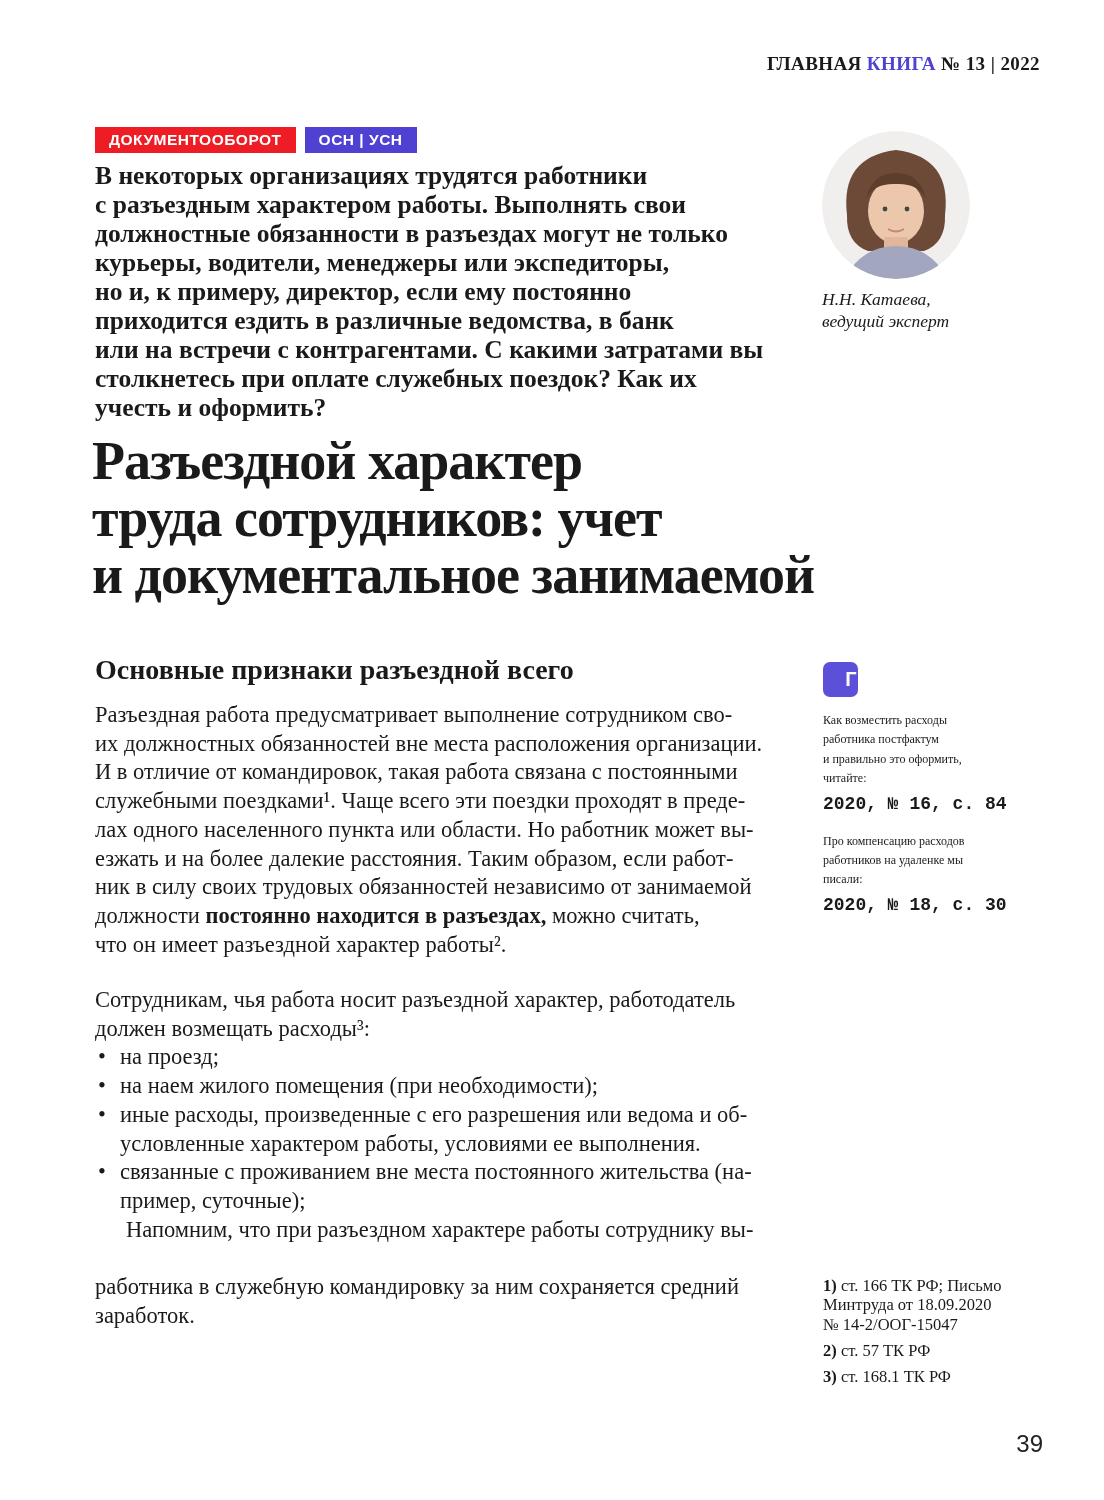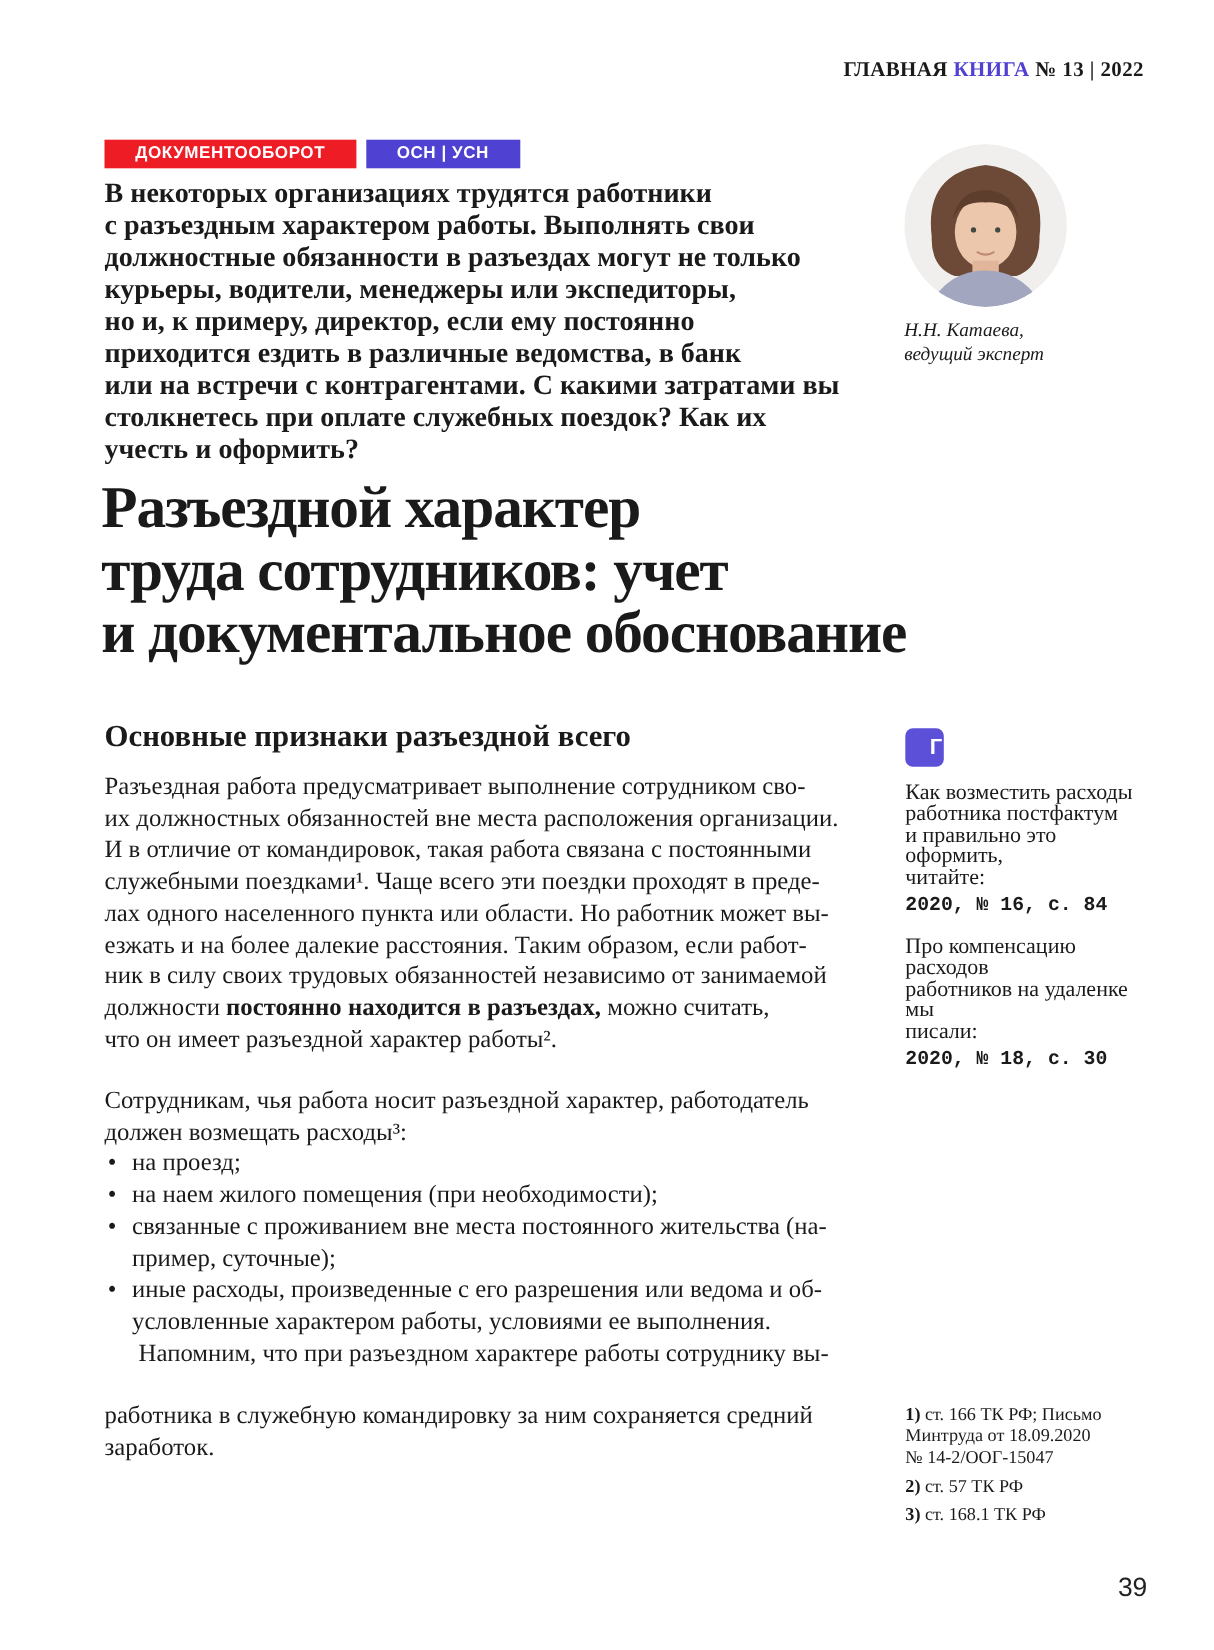--- a/index.html
+++ b/index.html
@@ -22,21 +22,21 @@
   .mag-header{
     position:absolute;top:53px;right:64px;
     font-weight:bold;font-size:19px;letter-spacing:.4px;
     white-space:nowrap;
   }
   .mag-header .brand-accent{color:var(--accent);}
   
   .tags{position:absolute;left:95px;top:127px;display:flex;gap:9px;}
   .tag{
     display:inline-block;height:26px;line-height:26px;
-    padding:0 28px;color:#fff;
+    padding:0 14px;color:#fff;
     font-family:"Liberation Sans", sans-serif;
     font-weight:bold;font-size:15.5px;letter-spacing:.5px;
     white-space:nowrap;
   }
   .tag-red{background:var(--red);}
   .tag-purple{background:var(--accent);}
   
   .lead{
     position:absolute;left:95px;top:161px;
     font-size:25.5px;line-height:29px;font-weight:bold;
@@ -66,21 +66,21 @@
   .b{font-weight:bold;text-align:center;}
   
   .aside-note{position:absolute;left:823px;top:662px;width:210px;}
   .gk-icon{
     width:35px;height:35px;border-radius:7px;background:var(--icon_purple);
     color:#fff;font-family:"Liberation Sans", sans-serif;font-weight:bold;
     font-size:20px;display:flex;align-items:center;justify-content:center;
     letter-spacing:.5px;
     padding-left:32px;
   }
-  .note-text{margin-top:14px;font-size:20px;line-height:19.4px;}
+  .note-text{margin-top:14px;font-size:12px;line-height:19.4px;}
   .note-ref{margin-top:5px;font-weight:bold;font-size:18px;line-height:21px;font-family:Liberation Mono, monospace;}
   .note-gap{margin-top:17px;}
   
   .section2{position:absolute;left:95px;top:975px;}
   .section2-heading{
     font-size:28px;line-height:34px;font-weight:bold;white-space:nowrap;
   }
   .section2-intro{
     margin-top:11px;font-size:22.5px;line-height:28.7px;white-space:nowrap;
   }
@@ -139,41 +139,41 @@
           <path d="M30 140 Q50 120 74 122 Q98 120 118 140 L118 148 L30 148 Z" fill="#b championship" opacity="0"></path>
         </g>
       </svg>
     </span>
     <div class="author-caption">
       <div>Н.Н. Катаева,</div>
       <div>ведущий эксперт</div>
     </div>
   </div>
 
-  <h1 class="article-title"><span>Разъездной характер</span><br><span>труда сотрудников: учет</span><br><span>и документальное обоснование</span></h1>
+  <h1 class="article-title"><span>Разъездной характер</span><br><span>труда сотрудников: учет</span><br><span>и документальное занимаемой</span></h1>
 
   <h2 class="section1-heading">Основные признаки разъездной всего</h2>
 
   <p class="body1"><span>Разъездная работа предусматривает выполнение сотрудником сво-</span><br><span>их должностных обязанностей вне места расположения организации.</span><br><span>И в отличие от командировок, такая работа связана с постоянными</span><br><span>служебными поездками¹. Чаще всего эти поездки проходят в преде-</span><br><span>лах одного населенного пункта или области. Но работник может вы-</span><br><span>езжать и на более далекие расстояния. Таким образом, если работ-</span><br><span>ник в силу своих трудовых обязанностей независимо от занимаемой</span><br><span>должности </span><span class="b">постоянно находится в разъездах,</span><span> можно считать,</span><br><span>что он имеет разъездной характер работы².</span></p>
 
   <aside class="aside-note">
     <div class="gk-icon">Гк</div>
     <div class="note-text"><span>Как возместить расходы</span><br><span>работника постфактум</span><br><span>и правильно это оформить,</span><br><span>читайте:</span></div>
     <div class="note-ref">2020, № 16, с. 84</div>
     <div class="note-text note-gap"><span>Про компенсацию расходов</span><br><span>работников на удаленке мы</span><br><span>писали:</span></div>
     <div class="note-ref">2020, № 18, с. 30</div>
   </aside>
 
   <div class="section2">
     <p class="section2-intro"><span>Сотрудникам, чья работа носит разъездной характер, работодатель</span><br><span>должен возмещать расходы³:</span></p>
     <ul class="bullet-list">
       <li class="bullet-item"><span>на проезд;</span></li>
       <li class="bullet-item"><span>на наем жилого помещения (при необходимости);</span></li>
+      <li class="bullet-item"><span>иные расходы, произведенные с его разрешения или ведома и об-</span><br><span>условленные характером работы, условиями ее выполнения.</span></li>
       <li class="bullet-item"><span>связанные с проживанием вне места постоянного жительства (на-</span><br><span>пример, суточные);</span></li>
-      <li class="bullet-item"><span>иные расходы, произведенные с его разрешения или ведома и об-</span><br><span>условленные характером работы, условиями ее выполнения.</span></li>
     </ul>
     <p class="section2-outro"><span>Напомним, что при разъездном характере работы сотруднику вы-</span><br><br><span>работника в служебную командировку за ним сохраняется средний</span><br><span>заработок.</span></p>
   </div>
 
   <div class="footnotes">
     <div class="footnote">
       <span class="fn-num">1)</span>
       <span><span>ст. 166 ТК РФ; Письмо</span><br><span>Минтруда от 18.09.2020</span><br><span>№ 14-2/ООГ-15047</span></span>
     </div>
     <div class="footnote">

